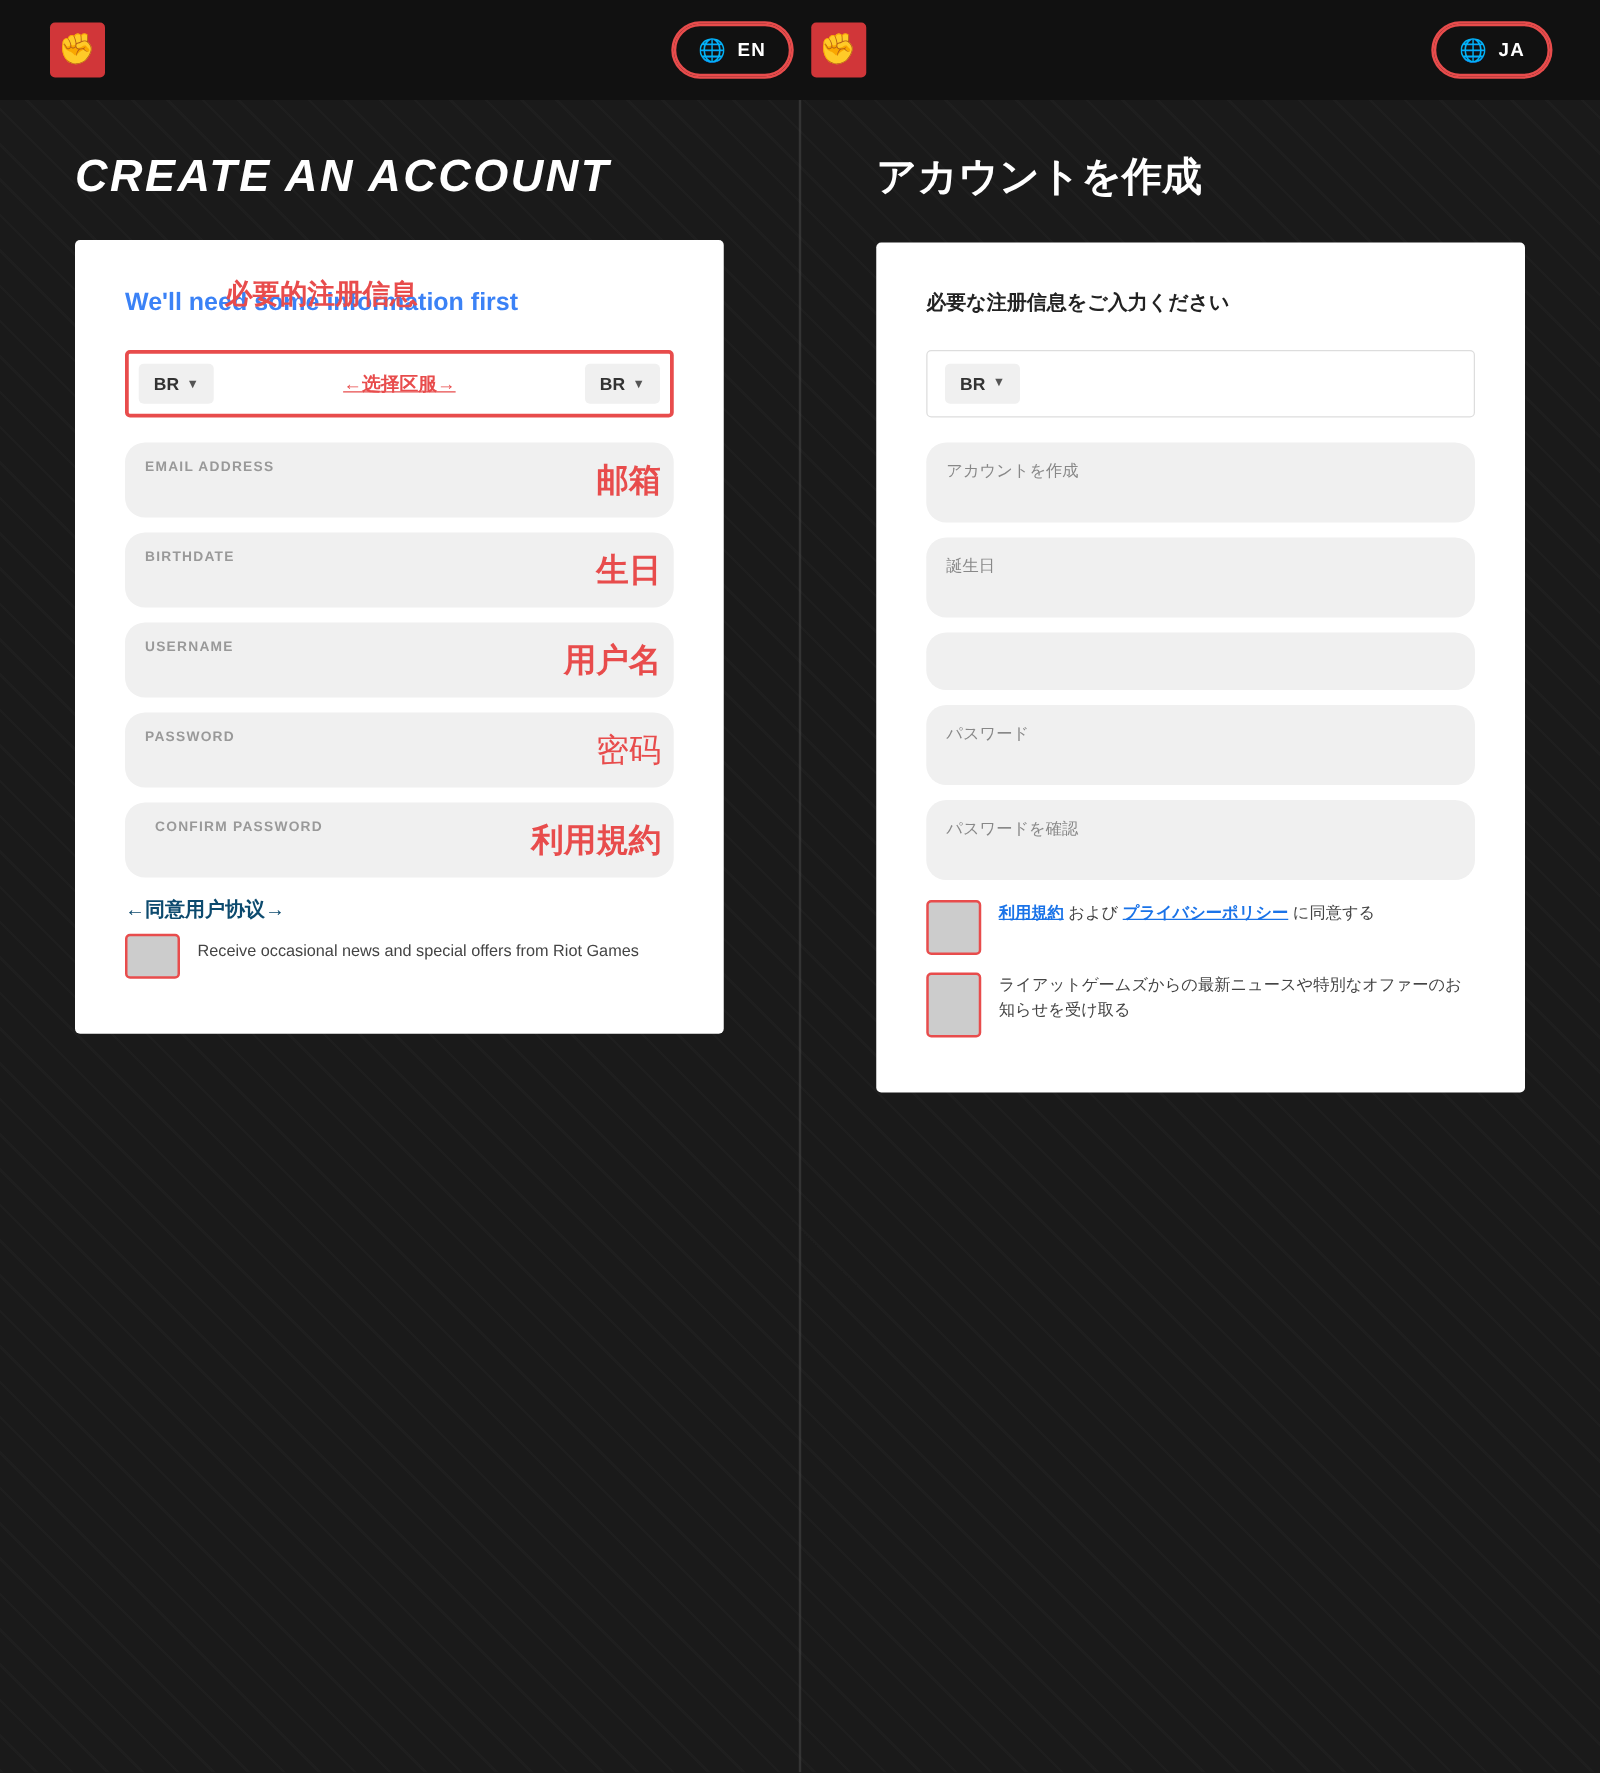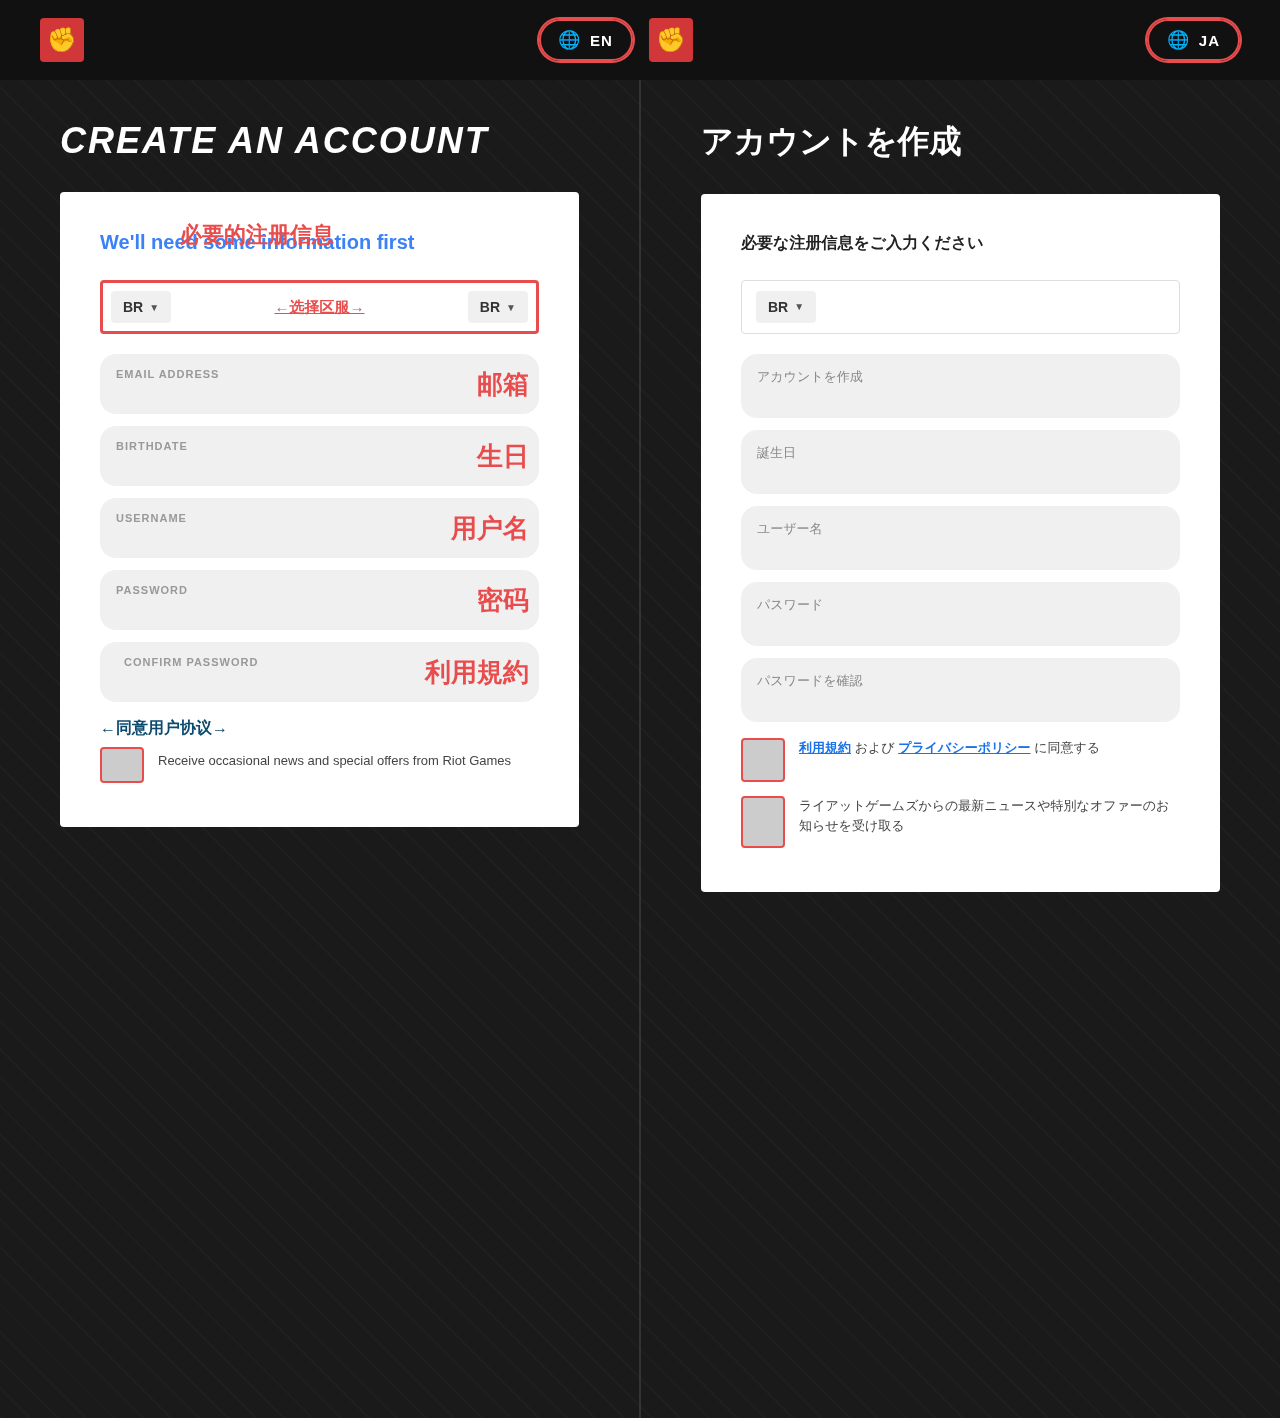--- a/index.html
+++ b/index.html
@@ -327,21 +327,21 @@
 
       <div class="form-field" style="position:relative;">
         <span class="field-label">USERNAME</span>
         <input class="field-input" type="text" style="">
         <span style="position:absolute; right:10px; top:50%; transform:translateY(-50%); color:#e84c4c; font-size:26px; font-weight:900; pointer-events:none;">用户名</span>
       </div>
 
       <div class="form-field" style="position:relative;">
         <span class="field-label">PASSWORD</span>
         <input class="field-input" type="password" style="">
-        <span style="position:absolute; right:10px; top:50%; transform:translateY(-50%); color:#e84c4c; font-size:26px; font-weight:700; pointer-events:none;">密码</span>
+        <span style="position:absolute; right:10px; top:50%; transform:translateY(-50%); color:#e84c4c; font-size:26px; font-weight:400; pointer-events:none;">密码</span>
       </div>
 
       <div class="form-field" style="position:relative;padding-left:24px;">
         <span class="field-label">CONFIRM PASSWORD</span>
         <input class="field-input" type="password" style="">
         <span style="position:absolute; right:10px; top:50%; transform:translateY(-50%); color:#e84c4c; font-size:26px; font-weight:900; pointer-events:none;">利用規約</span>
       </div>
 
       <div class="checkbox-group">
 
@@ -382,21 +382,20 @@
         <span class="ja-field-label">アカウントを作成</span>
         <input class="field-input" type="email" style="">
       </div>
 
       <div class="form-field">
         <span class="ja-field-label">誕生日</span>
         <input class="field-input" type="text" style="">
       </div>
 
       <div class="form-field">
-        <span class="ja-field-label">ユーザー名</span>
         <input class="field-input" type="text" style="">
       </div>
 
       <div class="form-field">
         <span class="ja-field-label">パスワード</span>
         <input class="field-input" type="password" style="">
       </div>
 
       <div class="form-field">
         <span class="ja-field-label">パスワードを確認</span>

